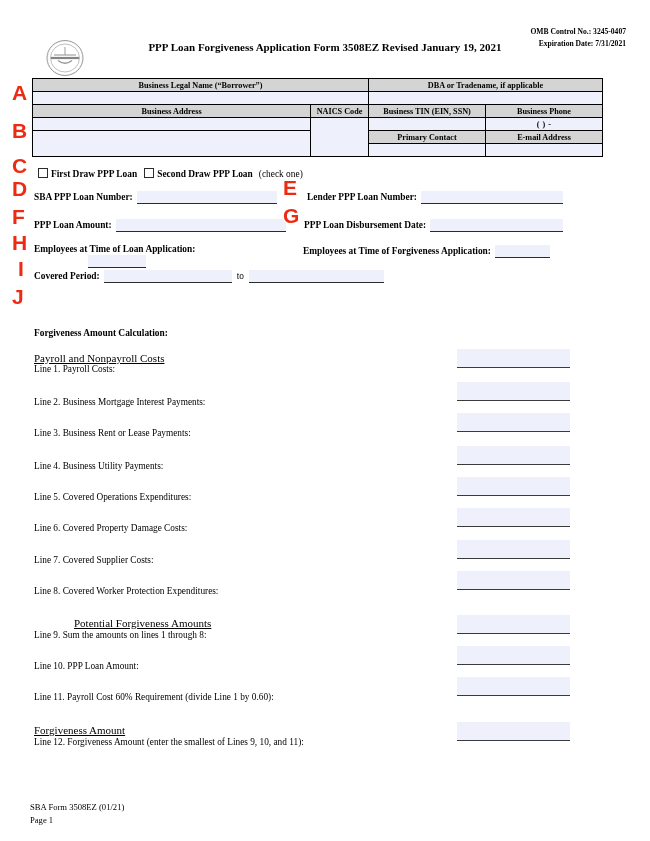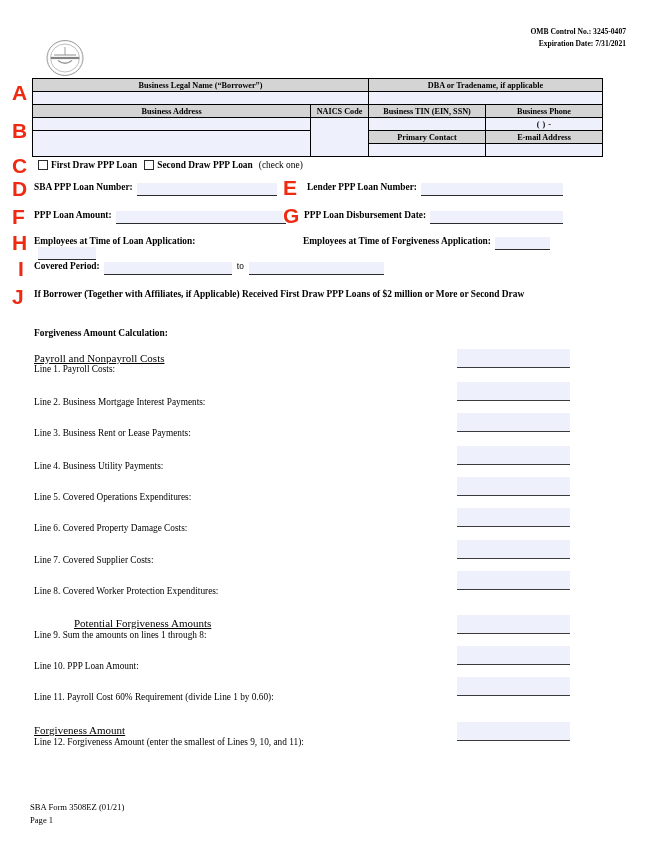--- a/index.html
+++ b/index.html
@@ -92,24 +92,25 @@
     padding-left: 10px;
     font-weight: normal;
     font-size: 9px;
     letter-spacing: 0.5px;
   }
 
   
   .frow {
     position: absolute;
     display: flex;
-    align-items: flex-start;
+    align-items: center;
     font-size: 9.4px;
     font-weight: bold;
     white-space: nowrap;
+    margin-top: 8px;
   }
   .fline {
     position: relative;
     border-bottom: 1.1px solid #2b2b2b;
     height: 13px;
     margin-left: 4px;
   }
   .fline::before {
     content: "";
     position: absolute;
@@ -186,20 +187,21 @@
     <ellipse cx="20" cy="19" rx="14.5" ry="14" fill="none" stroke="#6a6a6a" stroke-width="0.7"></ellipse>
     <path d="M6 19 L34 19" stroke="#3a3a3a" stroke-width="2.2"></path>
     <path d="M9 16 L31 16" stroke="#4a4a4a" stroke-width="1"></path>
     <path d="M13 21.5 Q20 27 27 21.5" fill="none" stroke="#5a5a5a" stroke-width="1.4"></path>
     <path d="M20 8 L20 16" stroke="#555" stroke-width="0.9"></path>
     <circle cx="20" cy="19" r="17" fill="none" stroke="#888" stroke-width="0.4" stroke-dasharray="1.2 1.6"></circle>
   </svg>
 </div>
 
 <div class="title-block">
+  <div class="title-sub">PPP Loan Forgiveness Application Form 3508EZ Revised January 19, 2021</div>
 </div>
 
 <table class="biz-table">
   <colgroup>
     <col style="width:278px">
       <col style="width:58px">
       <col style="width:117px">
       <col style="width:117px">
   </colgroup>
   <tbody>
@@ -272,21 +274,20 @@
 </div>
 
 <div class="frow" style="left:34px; top:261px;">
   <span>Covered Period:</span>
   <span class="fline" style="width:128px;"></span>
   <span class="plain" style="margin:0 5px;">to</span>
   <span class="fline" style="width:135px; margin-left:0;"></span>
 </div>
 
 <div class="note-block" style="left:34px; top:288px; width:565px;">
-  <div>If Borrower (Together with Affiliates, if Applicable) Received First Draw PPP Loans of $2 million or More or Second Draw</div>
 </div>
 
 <div class="sec-title" style="left:34px; top:328px;">Forgiveness Amount Calculation:</div>
 
 <div class="sub-head" style="left:34px; top:352px;">Payroll and Nonpayroll Costs</div>
 <div class="line-label" style="left:34px; top:364px;">Line 1.   Payroll Costs:</div>
 <div class="amt-box" style="top:349px;"></div>
 
 <div class="line-label" style="left:34px; top:397px;">Line 2.   Business Mortgage Interest Payments:</div>
 <div class="amt-box" style="top:382px;"></div>

